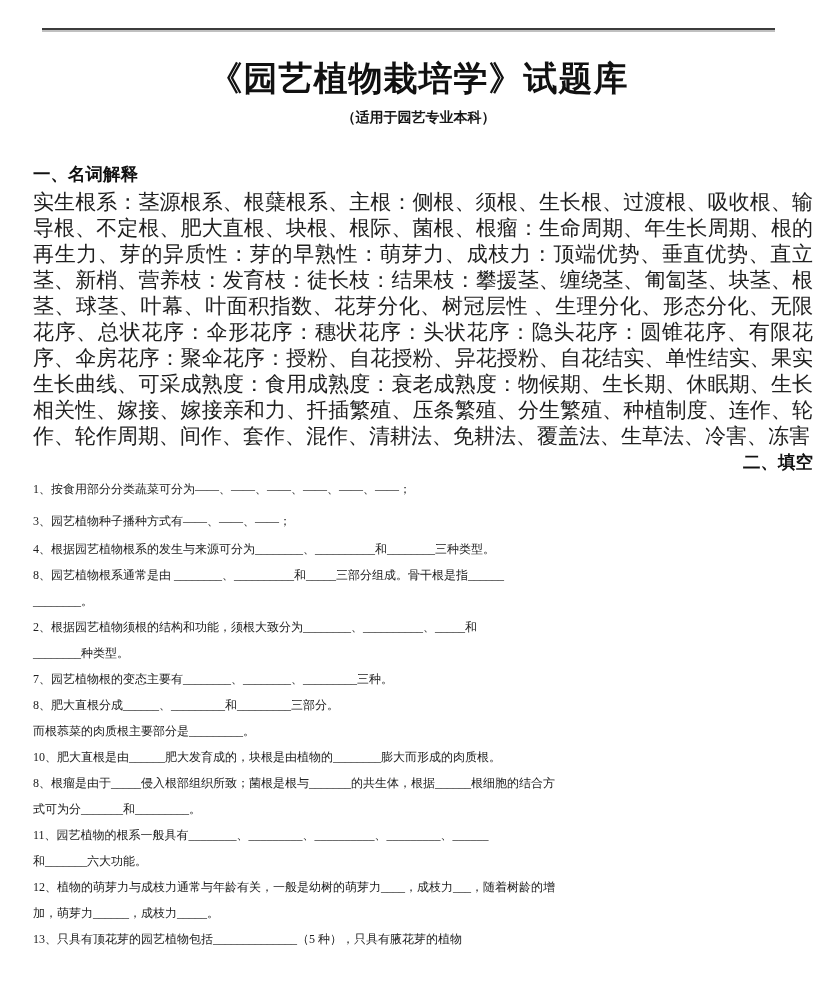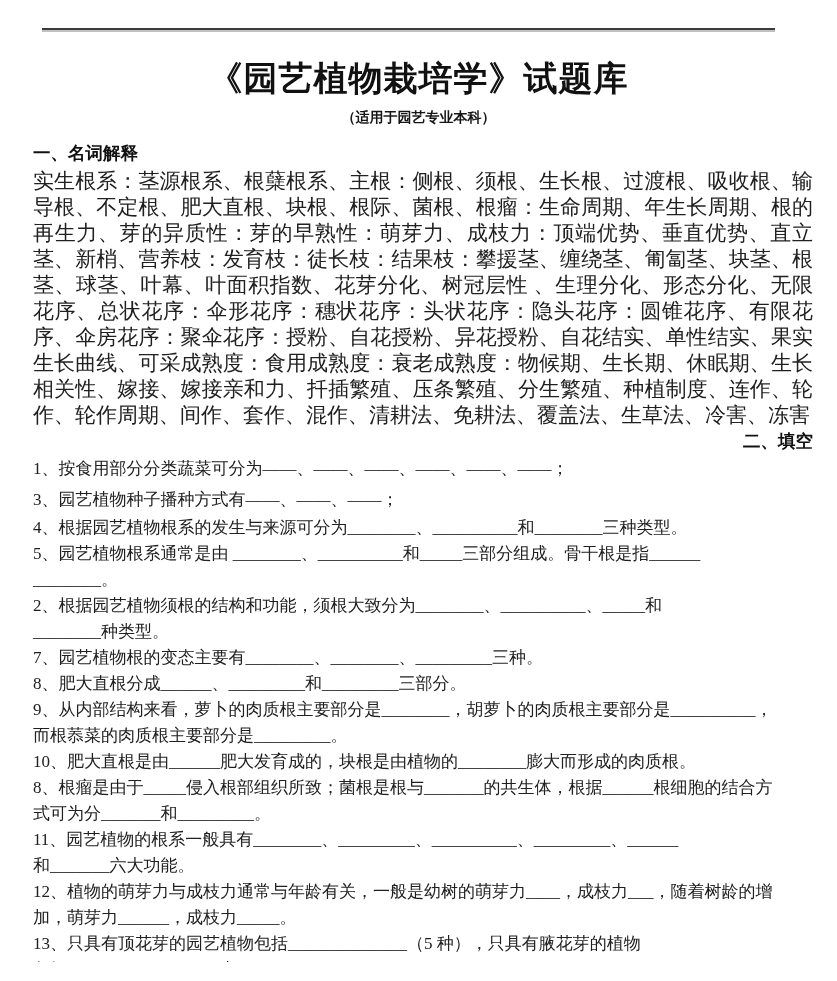--- a/index.html
+++ b/index.html
@@ -39,41 +39,41 @@
     text-align: center;
     font-size: 14px;
     line-height: 24px;
     font-weight: 700;
     color: #161616;
   }
   .content {
     margin: 0 24px 0 33px;
   }
   .sec-heading {
-    margin-top: 12px;
+    margin-top: 33px;
     font-size: 17.5px;
     line-height: 22px;
     font-weight: 700;
     color: #111;
   }
   .sec-heading.second {
     margin-top: 2px;
     text-align: right;
   }
   .terms-paragraph {
     margin-top: 4px;
     font-size: 21px;
     line-height: 26px;
     text-align: justify;
     text-align-last: left;
     color: #202020;
     word-break: break-all;
   }
   .q-line {
-    font-size: 17px;
+    font-size: 12px;
     line-height: 26px;
     white-space: nowrap;
     color: #202020;
   }
   .q-sp { line-height: 33px; }
   .q-sp3 { line-height: 30px; }
   .q-partial {
     height: 5px;
     overflow: hidden;
   }
@@ -91,27 +91,26 @@
   <div class="content">
 
     <div class="sec-heading">一、名词解释</div>
     <div class="terms-paragraph">实生根系：茎源根系、根蘖根系、主根：侧根、须根、生长根、过渡根、吸收根、输导根、不定根、肥大直根、块根、根际、菌根、根瘤：生命周期、年生长周期、根的再生力、芽的异质性：芽的早熟性：萌芽力、成枝力：顶端优势、垂直优势、直立茎、新梢、营养枝：发育枝：徒长枝：结果枝：攀援茎、缠绕茎、匍匐茎、块茎、根茎、球茎、叶幕、叶面积指数、花芽分化、树冠层性 、生理分化、形态分化、无限花序、总状花序：伞形花序：穗状花序：头状花序：隐头花序：圆锥花序、有限花序、伞房花序：聚伞花序：授粉、自花授粉、异花授粉、自花结实、单性结实、果实生长曲线、可采成熟度：食用成熟度：衰老成熟度：物候期、生长期、休眠期、生长相关性、嫁接、嫁接亲和力、扦插繁殖、压条繁殖、分生繁殖、种植制度、连作、轮作、轮作周期、间作、套作、混作、清耕法、免耕法、覆盖法、生草法、冷害、冻害</div>
 
     <div class="sec-heading second">二、填空</div>
 
     <div class="q-line q-sp">1、按食用部分分类蔬菜可分为——、——、——、——、——、——；</div>
     <div class="q-line q-sp3">3、园艺植物种子播种方式有——、——、——；</div>
     <div class="q-line">4、根据园艺植物根系的发生与来源可分为________、__________和________三种类型。</div>
-    <div class="q-line">5、园艺植物根系通常是由 ________、__________和_____三部分组成。骨干根是指______</div>
+    <div class="q-line">8、园艺植物根系通常是由 ________、__________和_____三部分组成。骨干根是指______</div>
     <div class="q-line">________。</div>
     <div class="q-line">2、根据园艺植物须根的结构和功能，须根大致分为________、__________、_____和</div>
     <div class="q-line">________种类型。</div>
     <div class="q-line">7、园艺植物根的变态主要有________、________、_________三种。</div>
     <div class="q-line">8、肥大直根分成______、_________和_________三部分。</div>
-    <div class="q-line">9、从内部结构来看，萝卜的肉质根主要部分是________，胡萝卜的肉质根主要部分是__________，</div>
     <div class="q-line">而根菾菜的肉质根主要部分是_________。</div>
     <div class="q-line">10、肥大直根是由______肥大发育成的，块根是由植物的________膨大而形成的肉质根。</div>
     <div class="q-line">8、根瘤是由于_____侵入根部组织所致；菌根是根与_______的共生体，根据______根细胞的结合方</div>
     <div class="q-line">式可为分_______和_________。</div>
     <div class="q-line">11、园艺植物的根系一般具有________、_________、__________、_________、______</div>
     <div class="q-line">和_______六大功能。</div>
     <div class="q-line">12、植物的萌芽力与成枝力通常与年龄有关，一般是幼树的萌芽力____，成枝力___，随着树龄的增</div>
     <div class="q-line">加，萌芽力______，成枝力_____。</div>
     <div class="q-line">13、只具有顶花芽的园艺植物包括______________（5 种），只具有腋花芽的植物</div>
     <div class="q-line q-partial">包括_______________（ 种），</div>

